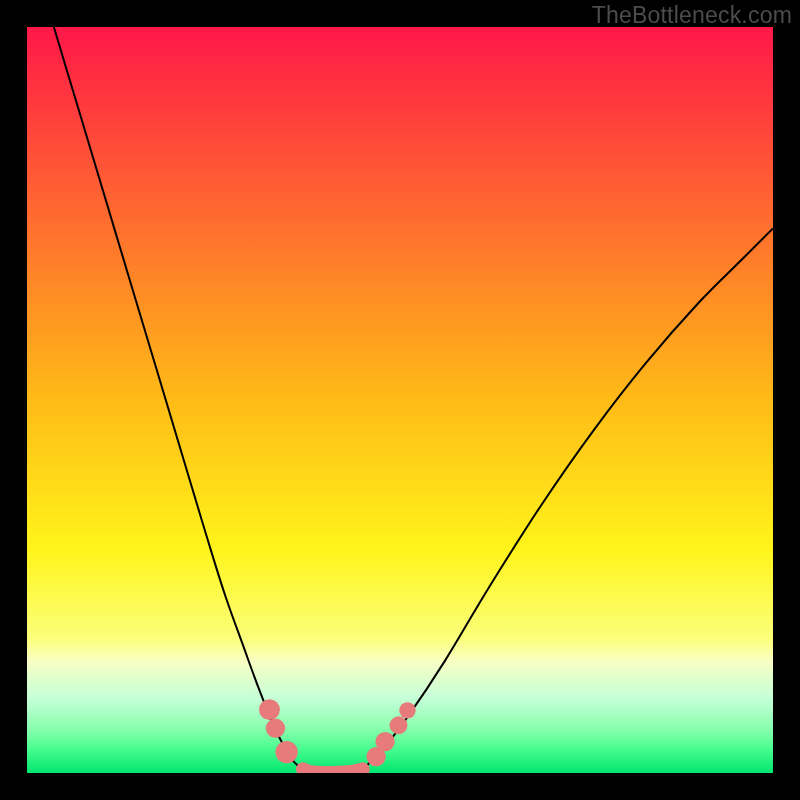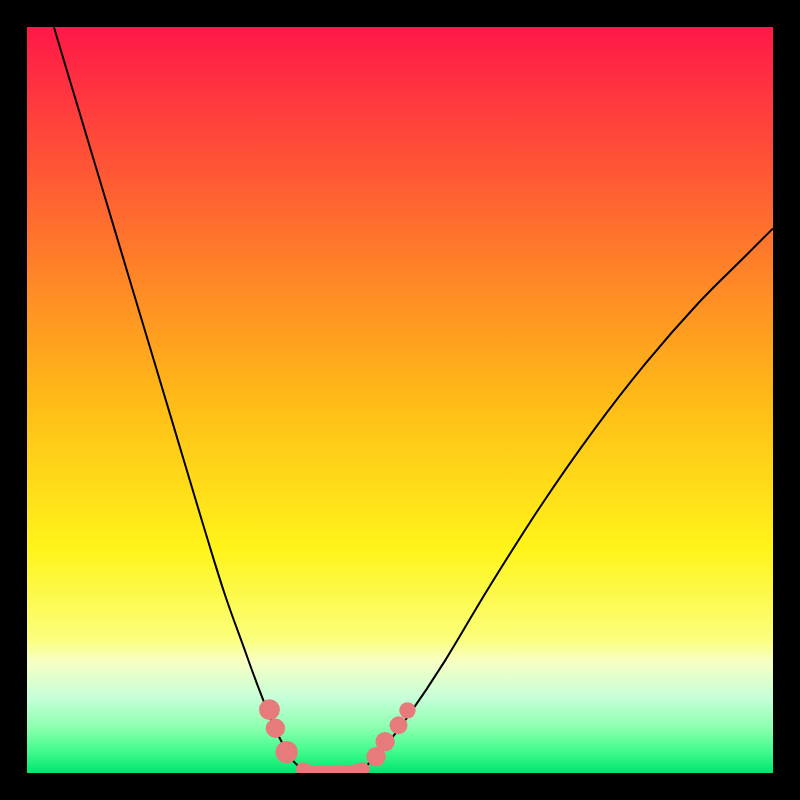--- a/index.html
+++ b/index.html
@@ -35,20 +35,21 @@
     height: 746px;
   }
   svg {
     display: block;
   }
 </style>
 </head>
 <body>
 
 <div class="frame">
+  <div class="watermark">TheBottleneck.com</div>
 
   <div class="plot">
     <svg id="chart-svg" width="746" height="746" viewBox="0 0 746 746">
       <defs>
         <linearGradient id="bg-grad" x1="0" y1="0" x2="0" y2="1">
             <stop offset="0.00%" stop-color="#ff1848"></stop>
             <stop offset="50.00%" stop-color="#ffbb17"></stop>
             <stop offset="70.00%" stop-color="#fff41a"></stop>
             <stop offset="82.00%" stop-color="#fbff7b"></stop>
             <stop offset="85.00%" stop-color="#f8ffc3"></stop>

